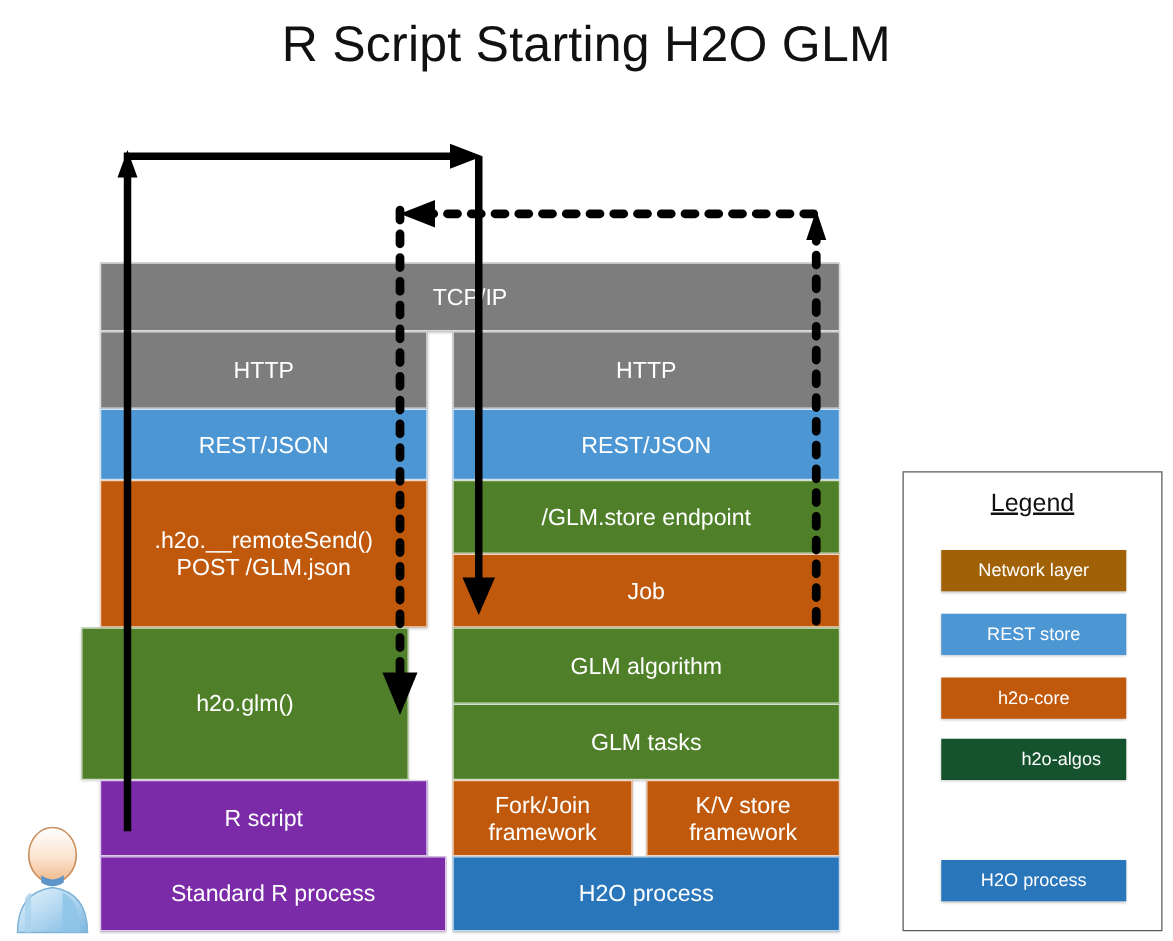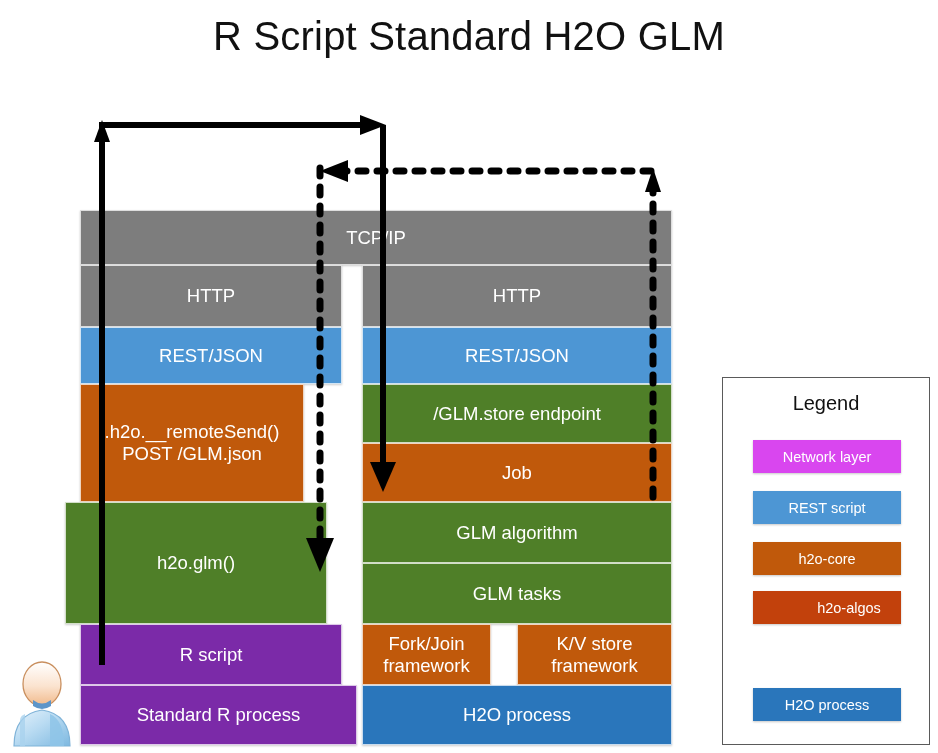--- a/index.html
+++ b/index.html
@@ -46,66 +46,66 @@
 
   
   .legend-box{
     position:absolute;left:722px;top:377px;width:208px;height:368px;
     background:#ffffff;
     border:1.5px solid #5a5a5a;
     box-sizing:border-box;
   }
   .legend-title{
     position:absolute;left:0;top:14px;width:100%;
-    text-align:center;font-size:20px;color:#111;
+    text-align:center;font-size:20px;color:#111;text-decoration:underline;
   }
   .legend-item{
     position:absolute;left:30px;width:148px;height:33px;
     display:flex;align-items:center;justify-content:center;
     color:#fff;font-size:14.5px;
     box-shadow:0 1px 2px rgba(0,0,0,.22);
     box-sizing:border-box;
   }
 
   
   .avatar{position:absolute;left:6px;top:658px;width:72px;height:90px;}
 </style>
 </head>
 <body>
 
-<div class="title">R Script Standard H2O GLM</div>
+<div class="title">R Script Starting H2O GLM</div>
 
 <div class="band c-gray" style="left:80px;top:210px;width:592px;height:55px;">TCP/IP</div>
 
 <div class="band c-gray" style="left:80px;top:265px;width:262px;height:62px;">HTTP</div>
 
 <div class="band c-blue" style="left:80px;top:327px;width:262px;height:57px;">REST/JSON</div>
 
-<div class="band c-orange" style="left:80px;top:384px;width:224px;height:118px;">.h2o.__remoteSend()
+<div class="band c-orange" style="left:80px;top:384px;width:262px;height:118px;">.h2o.__remoteSend()
 POST /GLM.json</div>
 
 <div class="band c-green" style="left:65px;top:502px;width:262px;height:122px;">h2o.glm()</div>
 
 <div class="band c-purple" style="left:80px;top:624px;width:262px;height:61px;">R script</div>
 
 <div class="band c-purple" style="left:80px;top:685px;width:277px;height:60px;">Standard R process</div>
 
 <div class="band c-gray" style="left:362px;top:265px;width:310px;height:62px;">HTTP</div>
 
 <div class="band c-blue" style="left:362px;top:327px;width:310px;height:57px;">REST/JSON</div>
 
 <div class="band c-green" style="left:362px;top:384px;width:310px;height:59px;">/GLM.store endpoint</div>
 
 <div class="band c-orange" style="left:362px;top:443px;width:310px;height:59px;">Job</div>
 
 <div class="band c-green" style="left:362px;top:502px;width:310px;height:61px;">GLM algorithm</div>
 
 <div class="band c-green" style="left:362px;top:563px;width:310px;height:61px;">GLM tasks</div>
 
-<div class="band c-orange" style="left:362px;top:624px;width:129px;height:61px;">Fork/Join
+<div class="band c-orange" style="left:362px;top:624px;width:144px;height:61px;">Fork/Join
 framework</div>
 
 <div class="band c-orange" style="left:517px;top:624px;width:155px;height:61px;">K/V store
 framework</div>
 
 <div class="band c-h2oblue" style="left:362px;top:685px;width:310px;height:60px;">H2O process</div>
 
 <svg class="arrows" viewBox="0 0 938 753" width="938" height="753">
   <defs>
     <marker id="solidHead" markerWidth="9" markerHeight="9" refX="1" refY="4.5" orient="auto" markerUnits="strokeWidth">
@@ -157,18 +157,18 @@
   <ellipse cx="36" cy="26" rx="19" ry="22" fill="url(#headG)" stroke="#c98f5e" stroke-width="1.3"></ellipse>
   <path d="M27,42 q9,7 18,0 l0,6 q-9,6 -18,0 z" fill="#5d95c9"></path>
   <path d="M8,88 q0,-32 28,-36 q28,4 28,36 z" fill="url(#bodyG)" stroke="#7fb3d8" stroke-width="1.2"></path>
   <path d="M44,56 q14,6 14,32 l-14,0 z" fill="#8ec4e8" opacity=".85"></path>
   <path d="M14,62 q0,-4 5,-6 l0,32 l-5,0 z" fill="#a9d2ee" opacity=".8"></path>
 </svg>
 
 <div class="legend-box">
   <div class="legend-title">Legend</div>
 
-  <div class="legend-item" style="top:62px;background:#d946ef;">Network layer</div>
-  <div class="legend-item" style="top:113px;background:#4d96d4;">REST script</div>
+  <div class="legend-item" style="top:62px;background:#a16207;">Network layer</div>
+  <div class="legend-item" style="top:113px;background:#4d96d4;">REST store</div>
   <div class="legend-item" style="top:164px;background:#c0590b;">h2o-core</div>
-  <div class="legend-item" style="top:213px;background:#c2410c;padding-left:44px;">h2o-algos</div>
+  <div class="legend-item" style="top:213px;background:#14532d;padding-left:44px;">h2o-algos</div>
   <div class="legend-item" style="top:310px;background:#2a76bb;">H2O process</div>
 </div>
 
 </body></html>

